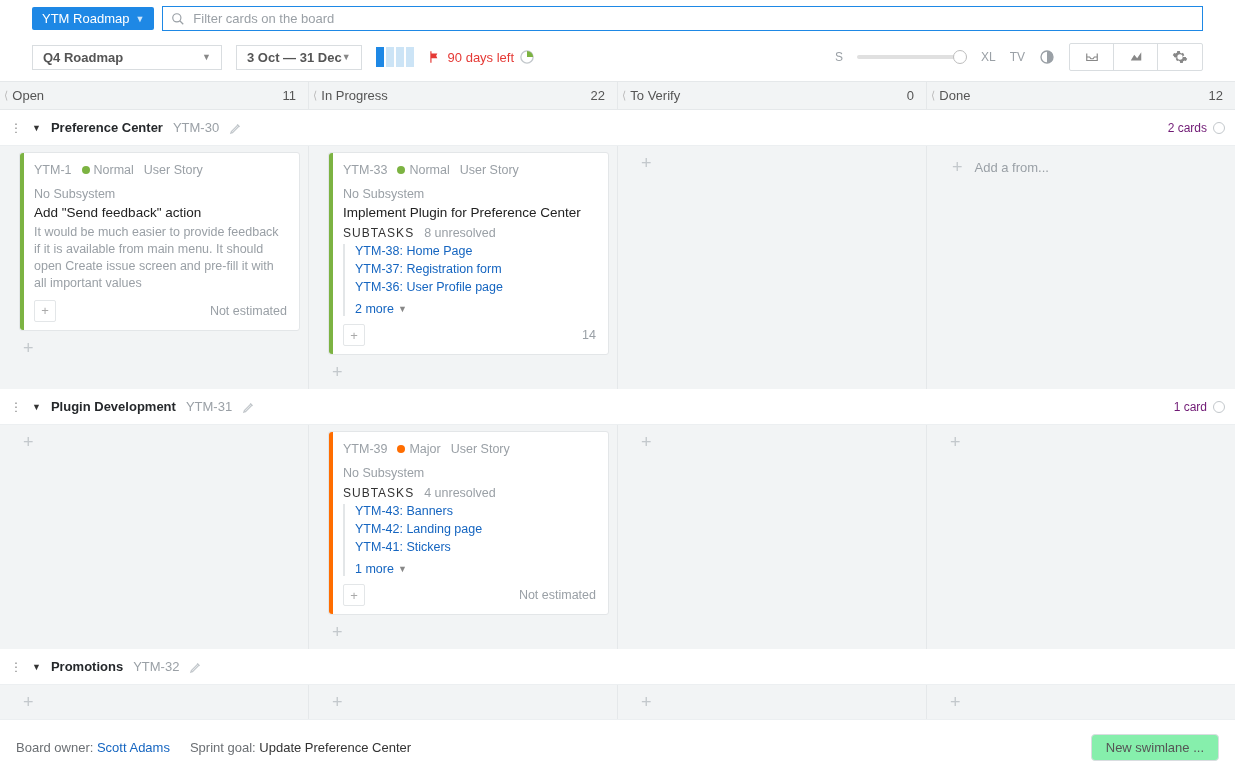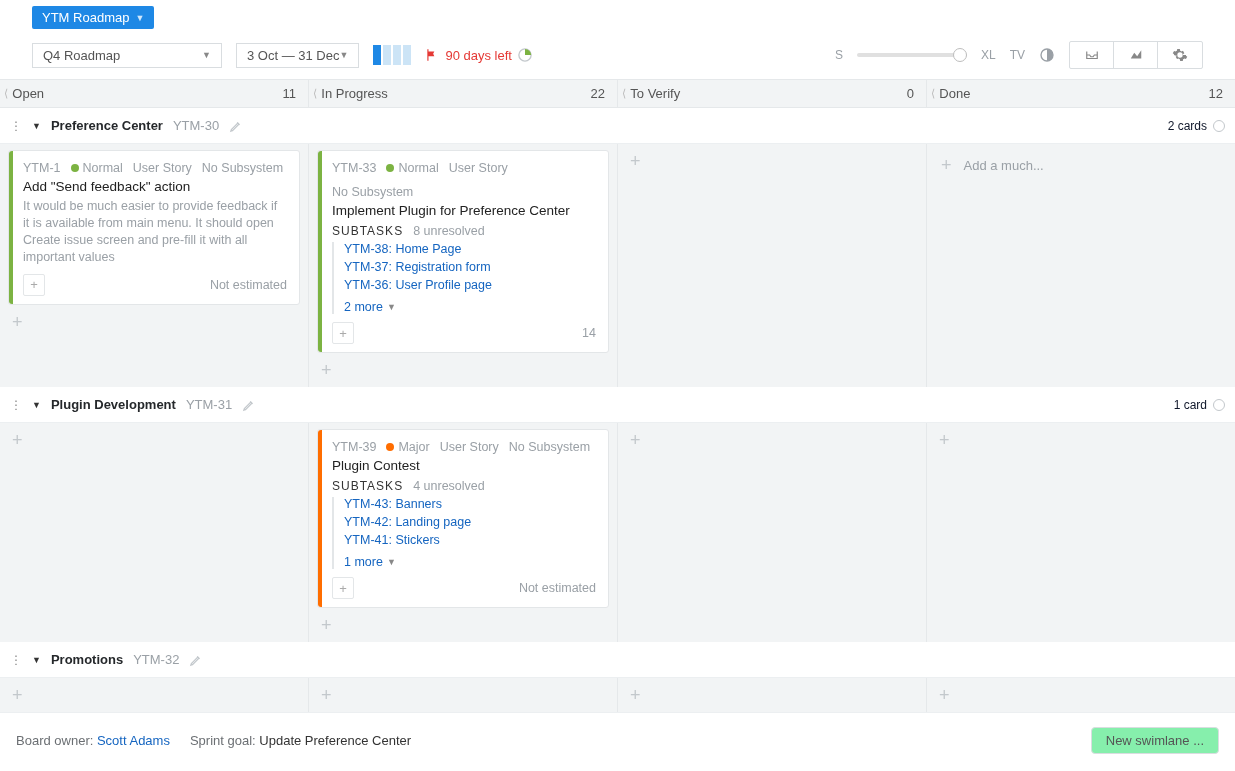--- a/index.html
+++ b/index.html
@@ -3,21 +3,21 @@
 <meta charset="utf-8">
 <style>
 * { box-sizing: border-box; margin: 0; padding: 0; }
 body { font-family: -apple-system, BlinkMacSystemFont, "Segoe UI", Arial, sans-serif; font-size: 13px; color: #1f2326; background: #fff; }
 .top-row { display: flex; align-items: center; padding: 6px 32px 10px 32px; gap: 8px; }
 .board-btn { background:#1e88e5; color:#fff; padding:4px 10px; border-radius:2px; font-size:13px; display:flex; align-items:center; gap:6px; cursor:pointer; }
 .search-box { flex:1; border:1px solid #1e88e5; display:flex; align-items:center; padding:4px 8px; gap:8px; }
 .search-box input { border:none; outline:none; flex:1; font-size:13px; color:#333; background:transparent; }
 .search-box input::placeholder { color:#9aa0a6; }
 .toolbar { display:flex; align-items:center; padding:2px 32px 8px 32px; gap:14px; }
-.selectbox { border:1px solid #d9dde0; padding:4px 10px; display:flex; align-items:center; justify-content:space-between; min-width:190px; color:#555; cursor:pointer; background:#fff; }
+.selectbox { border:1px solid #d9dde0; padding:4px 10px; display:flex; align-items:center; justify-content:space-between; min-width:190px; color:#555; cursor:pointer; background:#fff;font-weight:bold; }
 .selectbox.small { min-width:120px; }
 .tri { font-size:9px; color:#888; }
 .layout-pills { display:flex; gap:2px; }
 .pill { width:8px; height:20px; background:#cce4f6; }
 .pill.active { background:#1e88e5; }
 .days-left { color:#e53935; display:flex; align-items:center; gap:6px; }
 .spacer { flex:1; }
 .sz-label { color:#9aa0a6; font-size:12px; }
 .slider { width:110px; height:4px; background:#e0e0e0; border-radius:2px; position:relative; }
 .slider .knob { position:absolute; right:0; top:-5px; width:14px; height:14px; border-radius:50%; background:#fff; border:1px solid #bdbdbd; }
@@ -29,23 +29,23 @@
 .col-h:last-child{ border-right:none; }
 .col-h .chev { color:#bbb; font-size:11px; margin-right:4px; }
 .col-h .cnt { margin-left:auto; color:#555; }
 .board { display:flex; flex-direction:column; background:#f2f4f5; }
 .swimlane-hdr { background:#fff; display:flex; align-items:center; padding:10px 10px; gap:10px; border-bottom:1px solid #eceff1; }
 .swimlane-hdr .dots { color:#888; cursor:grab; font-size:12px; }
 .swimlane-hdr .arr { font-size:9px; color:#333; }
 .swimlane-hdr .name { font-weight:700; color:#25282b; }
 .swimlane-hdr .key { color:#9aa0a6;text-align:center; }
 .swimlane-hdr .pen { color:#c3c8cc; cursor:pointer; }
-.swimlane-hdr .right { margin-left:auto; display:flex; align-items:center; gap:6px; color:#0f172a; font-size:12px; }
+.swimlane-hdr .right { margin-left:auto; display:flex; align-items:center; gap:6px; color:#701a75; font-size:12px; }
 .lane-cols { display:flex; }
-.lane-col { flex:1; min-width:0; border-right:1px solid #e5e8ea; padding:6px 8px 6px 8px; display:flex; flex-direction:column; gap:6px; }
+.lane-col { flex:1; min-width:0; border-right:1px solid #e5e8ea; padding:6px 8px 6px 19px; display:flex; flex-direction:column; gap:6px; }
 .lane-col:last-child{border-right:none;}
 .card { background:#fff; border:1px solid #e3e6e8; border-radius:3px; position:relative; padding:10px 12px 8px 14px; }
 .card .stripe { position:absolute; left:0; top:0; bottom:0; width:4px; background:#7cb342; border-radius:3px 0 0 3px; }
 .card.orange .stripe { background:#ff6d00; }
 .meta-row { display:flex; align-items:center; gap:10px; color:#9aa0a6; font-size:12.5px; margin-bottom:4px; flex-wrap:wrap; }
 .meta-row .dot { width:8px; height:8px; border-radius:50%; background:#7cb342; display:inline-block;}
 .meta-row .dot.orange{background:#ff6d00;}
 .card .title { color:#222; font-size:13.5px; margin-bottom:4px; }
 .card .desc { color:#9aa0a6; font-size:12.5px; line-height:1.35; }
 .foot { display:flex; align-items:center; margin-top:8px; }
@@ -68,20 +68,29 @@
 .circle-empty{ width:12px; height:12px; border:1px solid #c3c8cc; border-radius:50%;}
 </style>
 </head>
 <body>
 
 <div class="top-row">
   <div class="board-btn">
     <span>YTM Roadmap</span>
     <span class="tri" style="color:#cfe6fb;">▼</span>
   </div>
+  <div class="search-box">
+    <span style="color:#9aa0a6;">
+      <svg width="14" height="14" viewBox="0 0 24 24" fill="none" stroke="currentColor" stroke-width="2">
+          <circle cx="10" cy="10" r="7"></circle>
+          <line x1="21" y1="21" x2="15" y2="15"></line>
+        </svg>
+    </span>
+    <input placeholder="Filter cards on the board" style="">
+  </div>
 </div>
 
 <div class="toolbar">
   <div class="selectbox">
     <span>Q4 Roadmap</span>
     <span class="tri">▼</span>
   </div>
   <div class="selectbox small">
     <span>3 Oct — 31 Dec</span>
     <span class="tri">▼</span>
@@ -229,21 +238,21 @@
           </div>
         </div>
         <div class="big-plus">+</div>
       </div>
       <div class="lane-col">
         <div class="big-plus">+</div>
       </div>
       <div class="lane-col">
         <div class="ghost-row">
           <span class="big-plus">+</span>
-          <span class="ghost-link">Add a much...</span>
+          <span class="ghost-link">Add a from...</span>
         </div>
       </div>
     </div>
     <div class="swimlane-hdr">
       <span class="dots">⋮</span>
       <span class="arr">▼</span>
       <span class="name">Plugin Development</span>
       <span class="key">YTM-31</span>
       <span class="pen">
         <svg width="14" height="14" viewBox="0 0 24 24" fill="none" stroke="currentColor" stroke-width="2">
@@ -265,21 +274,20 @@
           <div class="stripe"></div>
           <div class="meta-row">
             <span>YTM-39</span>
             <span style="display:flex;align-items:center;gap:4px;">
               <span class="dot orange"></span>
               <span>Major</span>
             </span>
             <span>User Story</span>
             <span>No Subsystem</span>
           </div>
-          <div class="title">Plugin Contest</div>
           <div class="subtasks-hdr">
             <span class="lbl">SUBTASKS</span>
             <span class="cnt2">4 unresolved</span>
           </div>
           <div class="subtasks">
             <a href="#">YTM-43: Banners</a>
             <a href="#">YTM-42: Landing page</a>
             <a href="#">YTM-41: Stickers</a>
             <span class="more-link">1 more <span class="tri">▼</span></span>
           </div>

